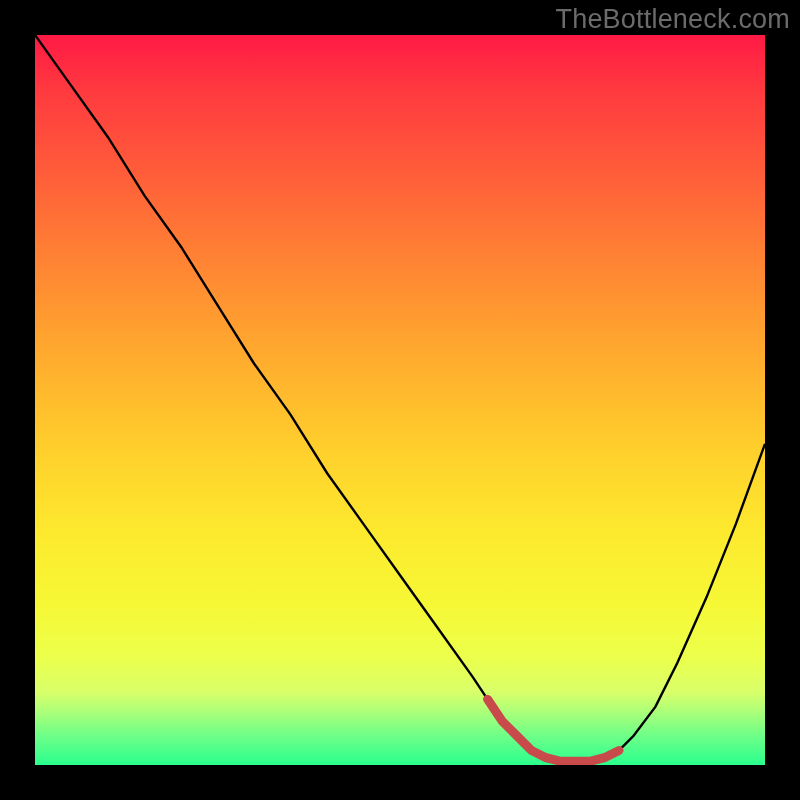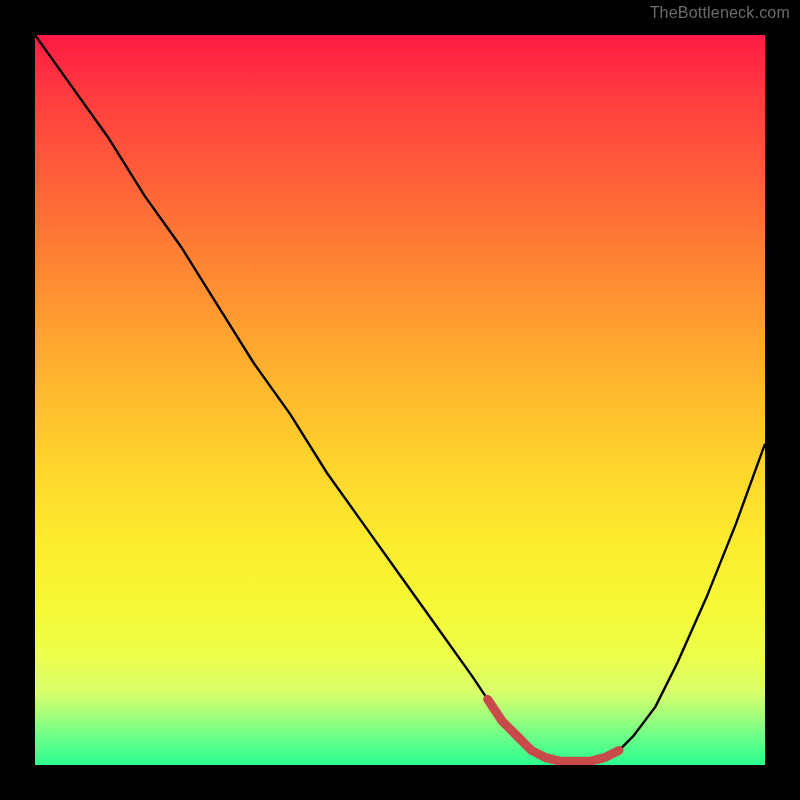--- a/index.html
+++ b/index.html
@@ -47,21 +47,21 @@
     left: 35px;
     top: 35px;
     width: 730px;
     height: 730px;
   }
   .watermark {
     position: absolute;
     top: 4px;
     right: 10px;
     color: #6b6b6b;
-    font-size: 16px;
+    font-size: 27px;
     font-weight: 400;
     letter-spacing: 0.2px;
   }
 </style>
 </head>
 <body>
 
 <div class="frame">
   <div class="plot"></div>
 

